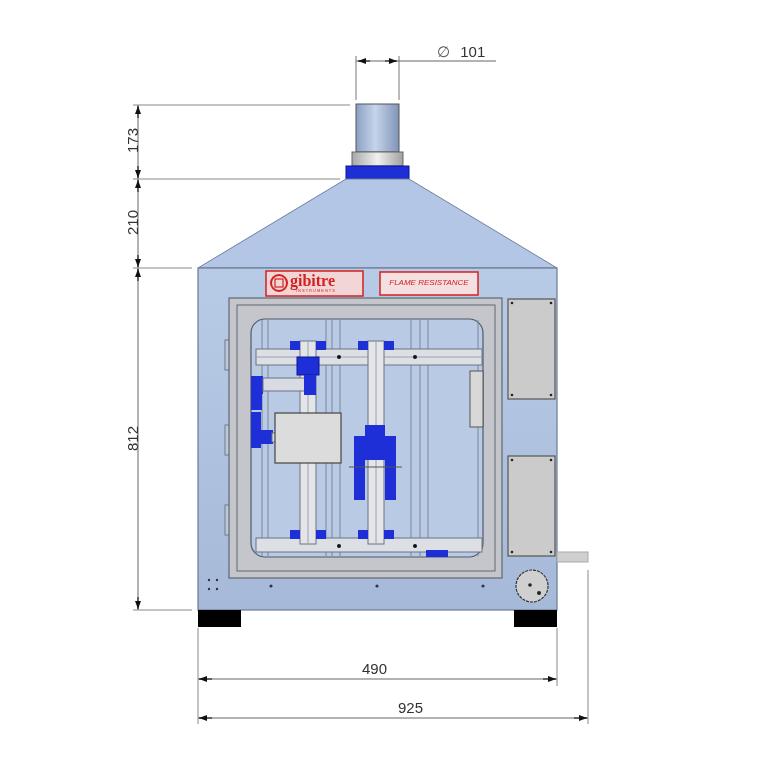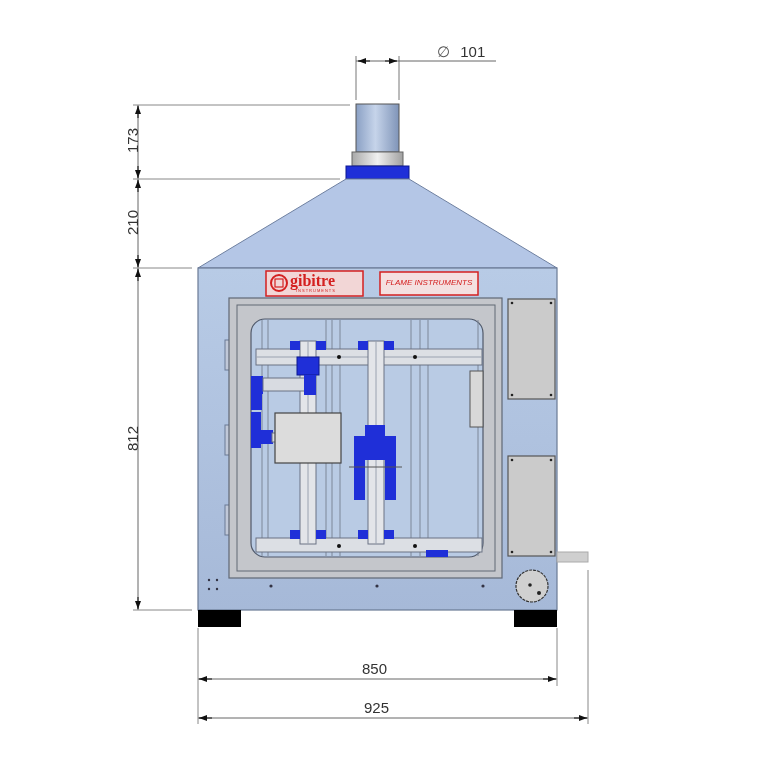--- a/index.html
+++ b/index.html
@@ -200,18 +200,18 @@
 
 <div class="dimtext" style="left:437px; top:43px; font-size:15px;">
   <span style="color:#555;">∅</span>
   <span style="font-weight:normal; margin-left:6px;">101</span>
 </div>
 
 <div class="dimtext vtext" style="left:112px; top:132px; width:40px; text-align:center;">173</div>
 <div class="dimtext vtext" style="left:112px; top:214px; width:40px; text-align:center;">210</div>
 <div class="dimtext vtext" style="left:112px; top:430px; width:40px; text-align:center;">812</div>
 
-<div class="dimtext" style="left:362px; top:660px;">850</div>
-<div class="dimtext" style="left:364px; top:699px;">925</div>
+<div class="dimtext" style="left:362px; top:660px;">490</div>
+<div class="dimtext" style="left:398px; top:699px;">925</div>
 
 <div class="abs" style="left:290px; top:272px; font-size:16px; font-weight:bold; color:#d42020; font-family:'Liberation Serif', serif; letter-spacing:0px;">gibitre</div>
 <div class="abs" style="left:296px; top:288px; font-size:4px; color:#d42020; letter-spacing:1px;">INSTRUMENTS</div>
-<div class="abs" style="left:383px; top:278px; width:92px; text-align:center; font-size:8px; font-style:italic; color:#d42020;">FLAME INSTRUMENTS</div>
+<div class="abs" style="left:383px; top:278px; width:92px; text-align:center; font-size:8px; font-style:italic; color:#d42020;">FLAME RESISTANCE</div>
 
 </body></html>

